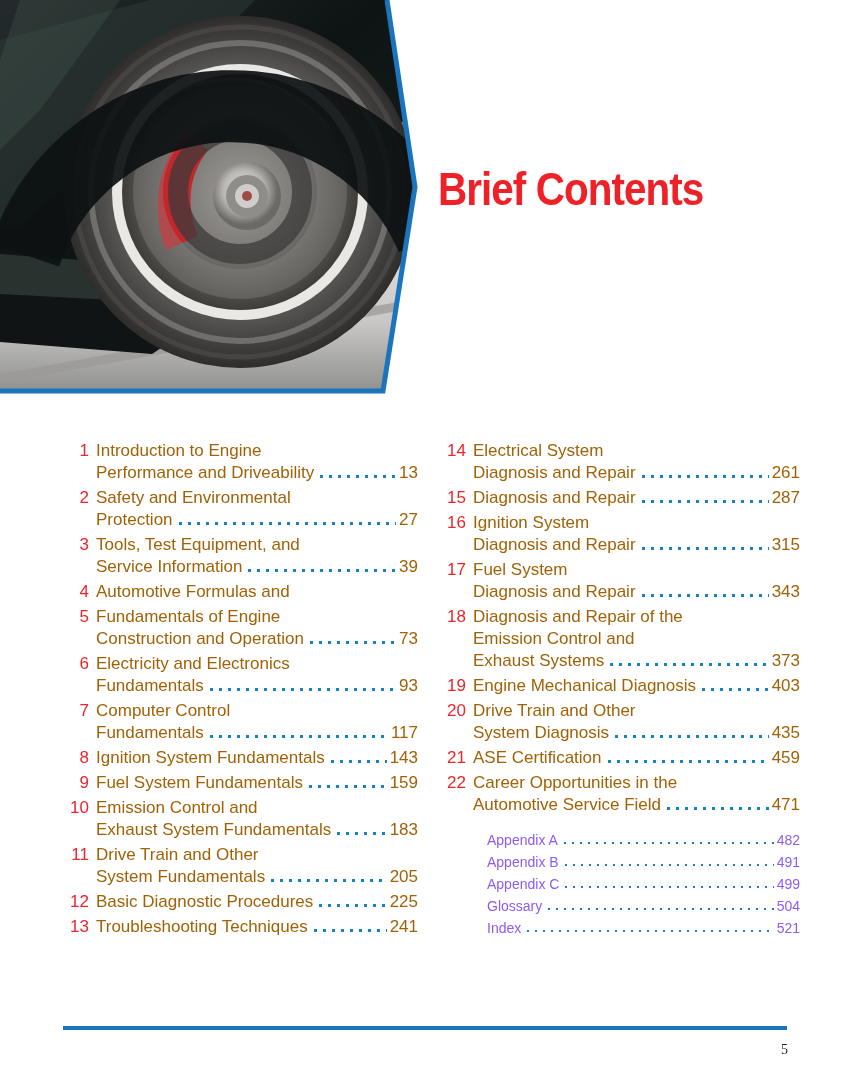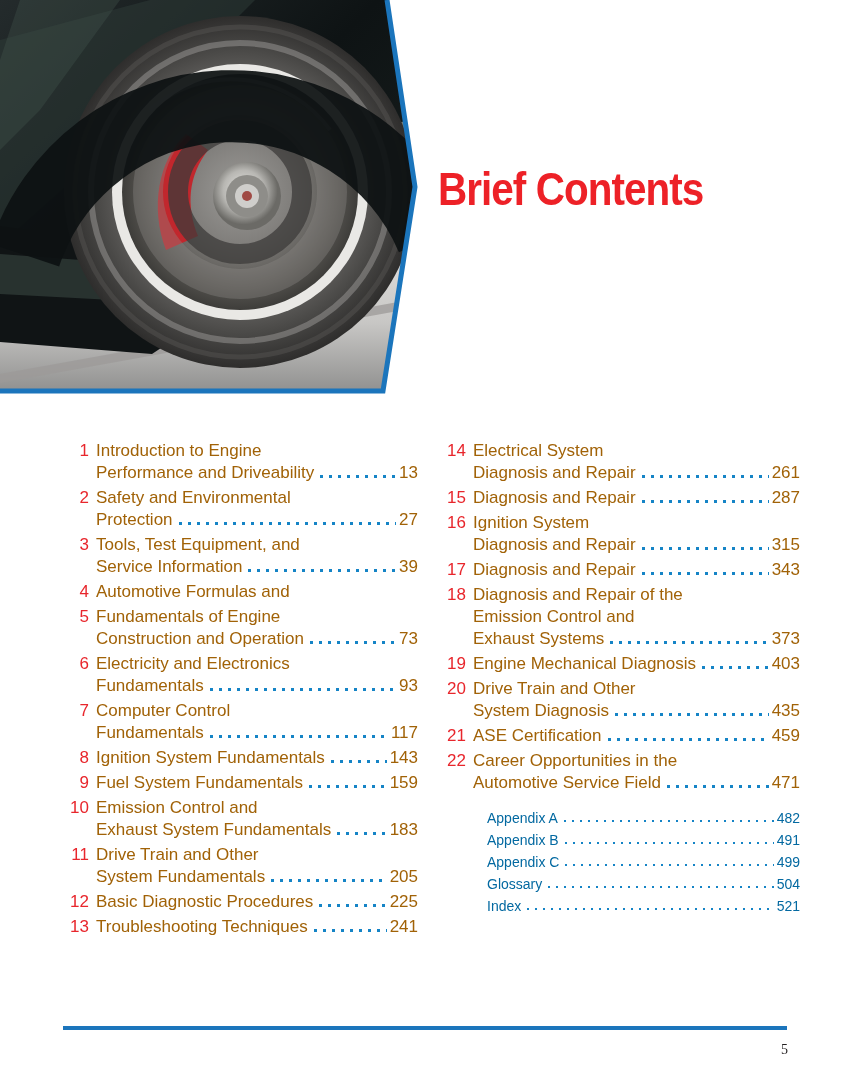--- a/index.html
+++ b/index.html
@@ -32,21 +32,21 @@
   .line-last .t{white-space:nowrap;}
   .leader{
     flex:1;min-width:12px;margin:0 3px;align-self:stretch;
     background-image:radial-gradient(circle,#1584c6 1.5px,rgba(0,0,0,0) 1.7px);
     background-size:9px 9px;background-repeat:repeat-x;
     background-position:left bottom 3px;
   }
   .pg{white-space:nowrap;}
   
   .backmatter{margin-top:13px;margin-left:47px;}
-  .back-row{display:flex;align-items:baseline;color:#0369a1;font-size:14px;line-height:22px;}
+  .back-row{display:flex;align-items:baseline;color:#8b5cf6;font-size:14px;line-height:22px;}
   .back-row .t{white-space:nowrap;}
   .back-row .leader{background-image:radial-gradient(circle,#1584c6 1.3px,rgba(0,0,0,0) 1.5px);background-size:8px 8px;background-position:left bottom 4px;}
   
   .footer-rule{position:absolute;left:63px;top:1026px;width:724px;height:4px;background:#1b75bc;}
   .folio{
     position:absolute;left:770px;top:1042px;width:18px;text-align:right;
     font-family:"Liberation Serif","DejaVu Serif",serif;font-size:14px;color:#231f20;
   }
 </style>
 </head>
@@ -292,20 +292,21 @@
             <div class="line line-last">
               <span class="t">Diagnosis and Repair</span>
               <span class="leader"></span>
               <span class="pg">315</span>
             </div>
           </div>
         </div>
         <div class="entry">
           <span class="num">17</span>
           <div class="body">
+            <div class="line">Fuel System</div>
             <div class="line line-last">
               <span class="t">Diagnosis and Repair</span>
               <span class="leader"></span>
               <span class="pg">343</span>
             </div>
           </div>
         </div>
         <div class="entry">
           <span class="num">18</span>
           <div class="body">

